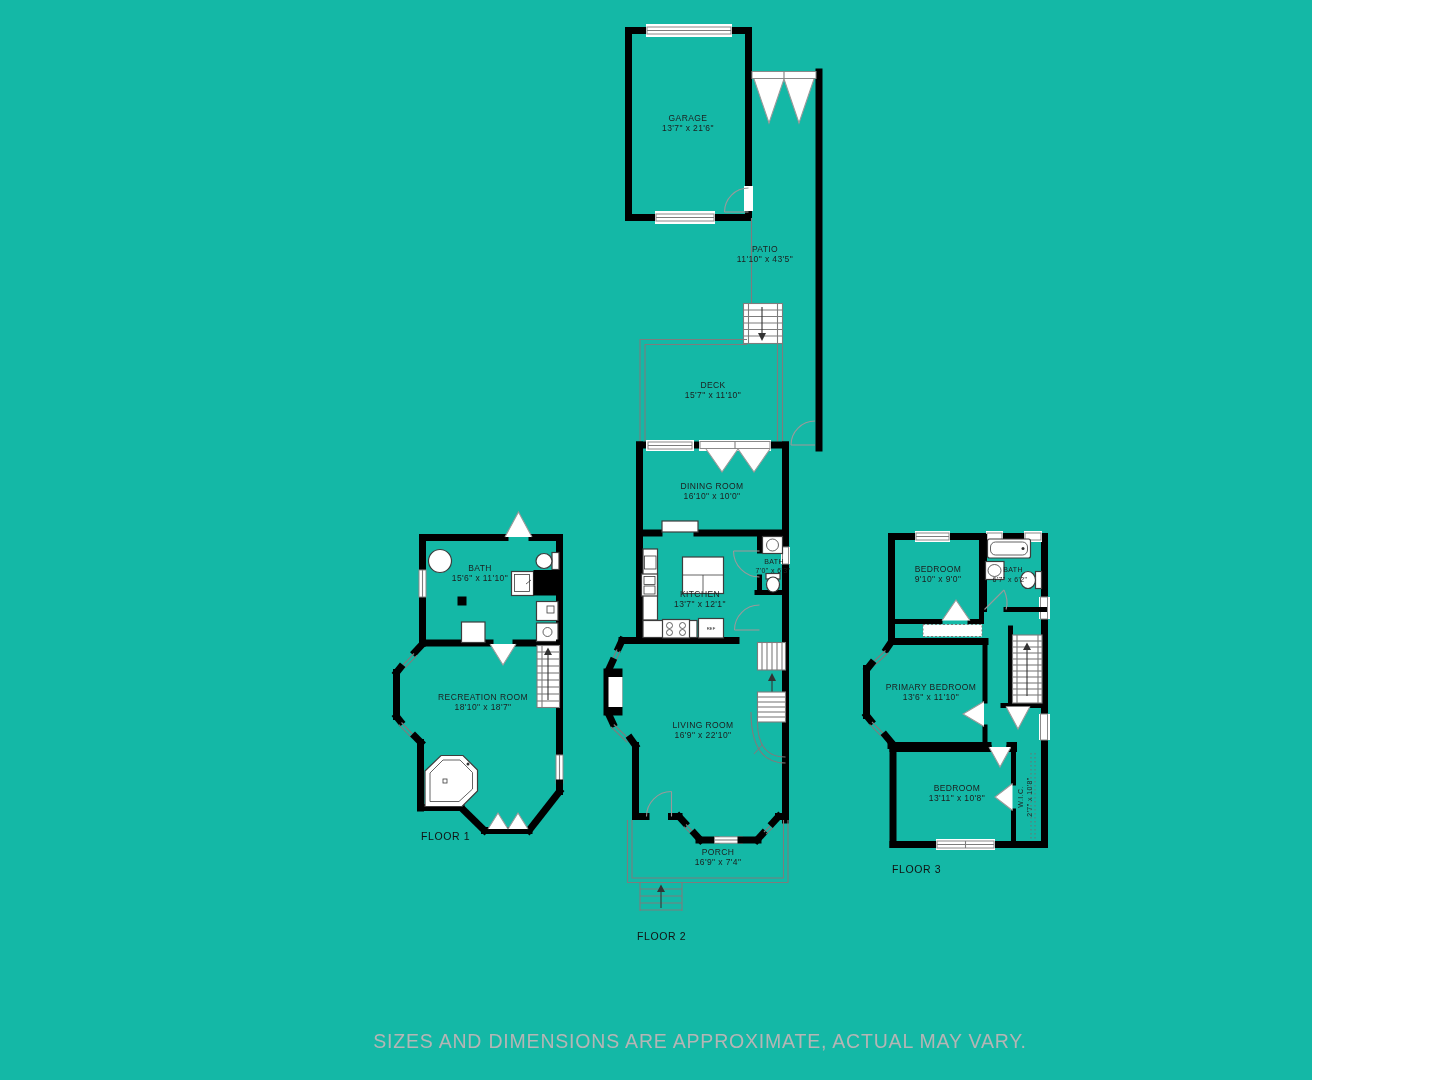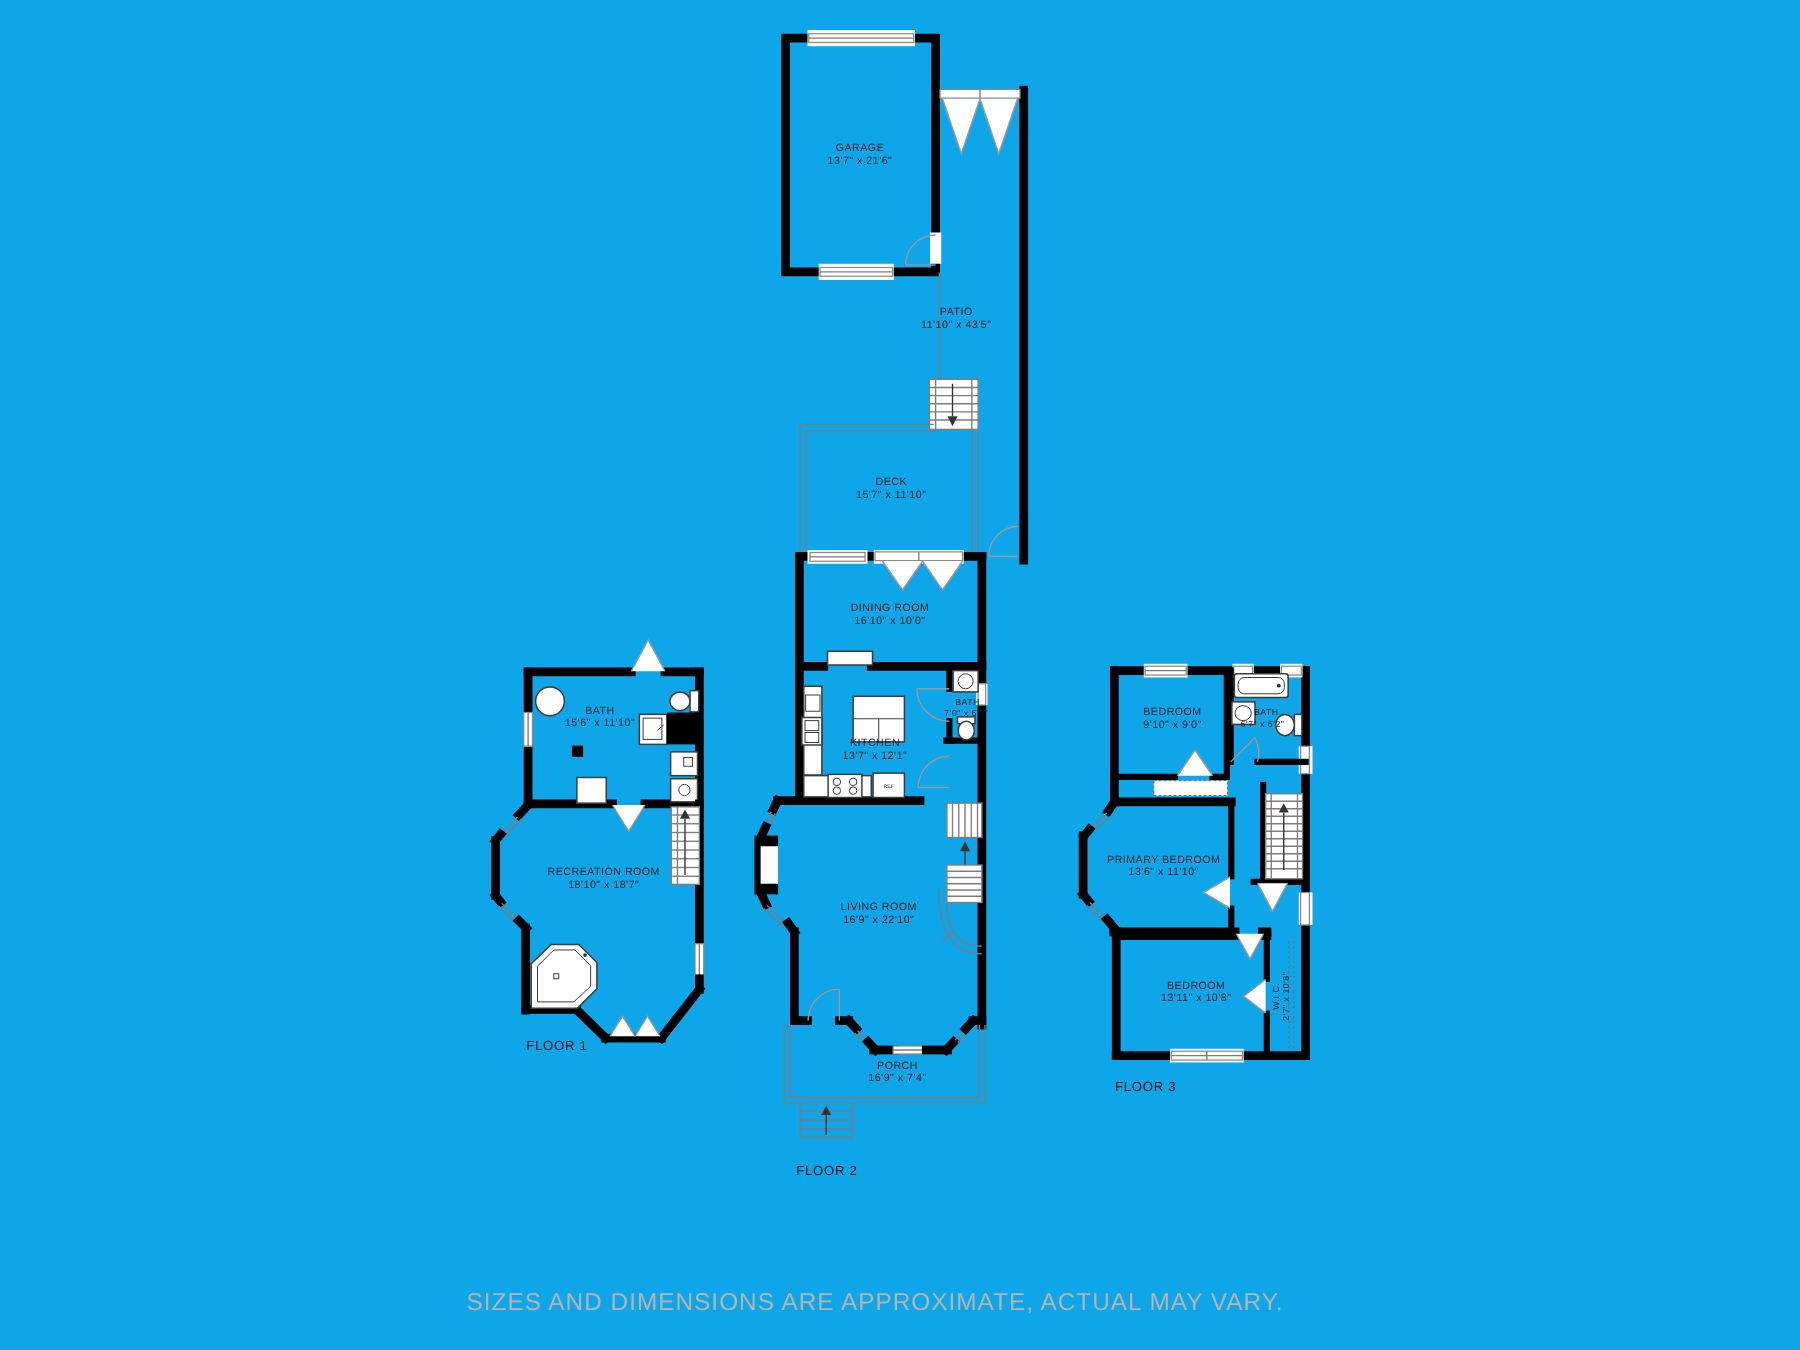--- a/index.html
+++ b/index.html
@@ -1,16 +1,16 @@
 <!DOCTYPE html>
 <html><head>
 <meta charset="utf-8">
 <style>
   html,body{margin:0;padding:0;background:#fff;}
-  .stage{position:relative;width:1440px;height:1080px;background:#0ea5e9;overflow:hidden;}
+  .stage{position:relative;width:1312px;height:1080px;background:#14b8a6;overflow:hidden;}
   svg{position:absolute;left:0;top:0;}
   .w7{stroke:#000;stroke-width:7;fill:none;stroke-linecap:square}
   .w5{stroke:#000;stroke-width:5;fill:none;stroke-linecap:square}
   .thin{stroke:#7d7d7d;stroke-width:1.1;fill:none}
   .win{fill:#fff;stroke:#8a8a8a;stroke-width:1}
   .door{stroke:#9a9a9a;stroke-width:1.1;fill:#fff}
   .doorline{stroke:#9a9a9a;stroke-width:1.1;fill:none}
   .fix{stroke:#3c3c3c;stroke-width:1.2;fill:#fff}
   .fixthin{stroke:#3c3c3c;stroke-width:.8;fill:none}
   .stair{stroke:#7d7d7d;stroke-width:1.1;fill:#fff}

